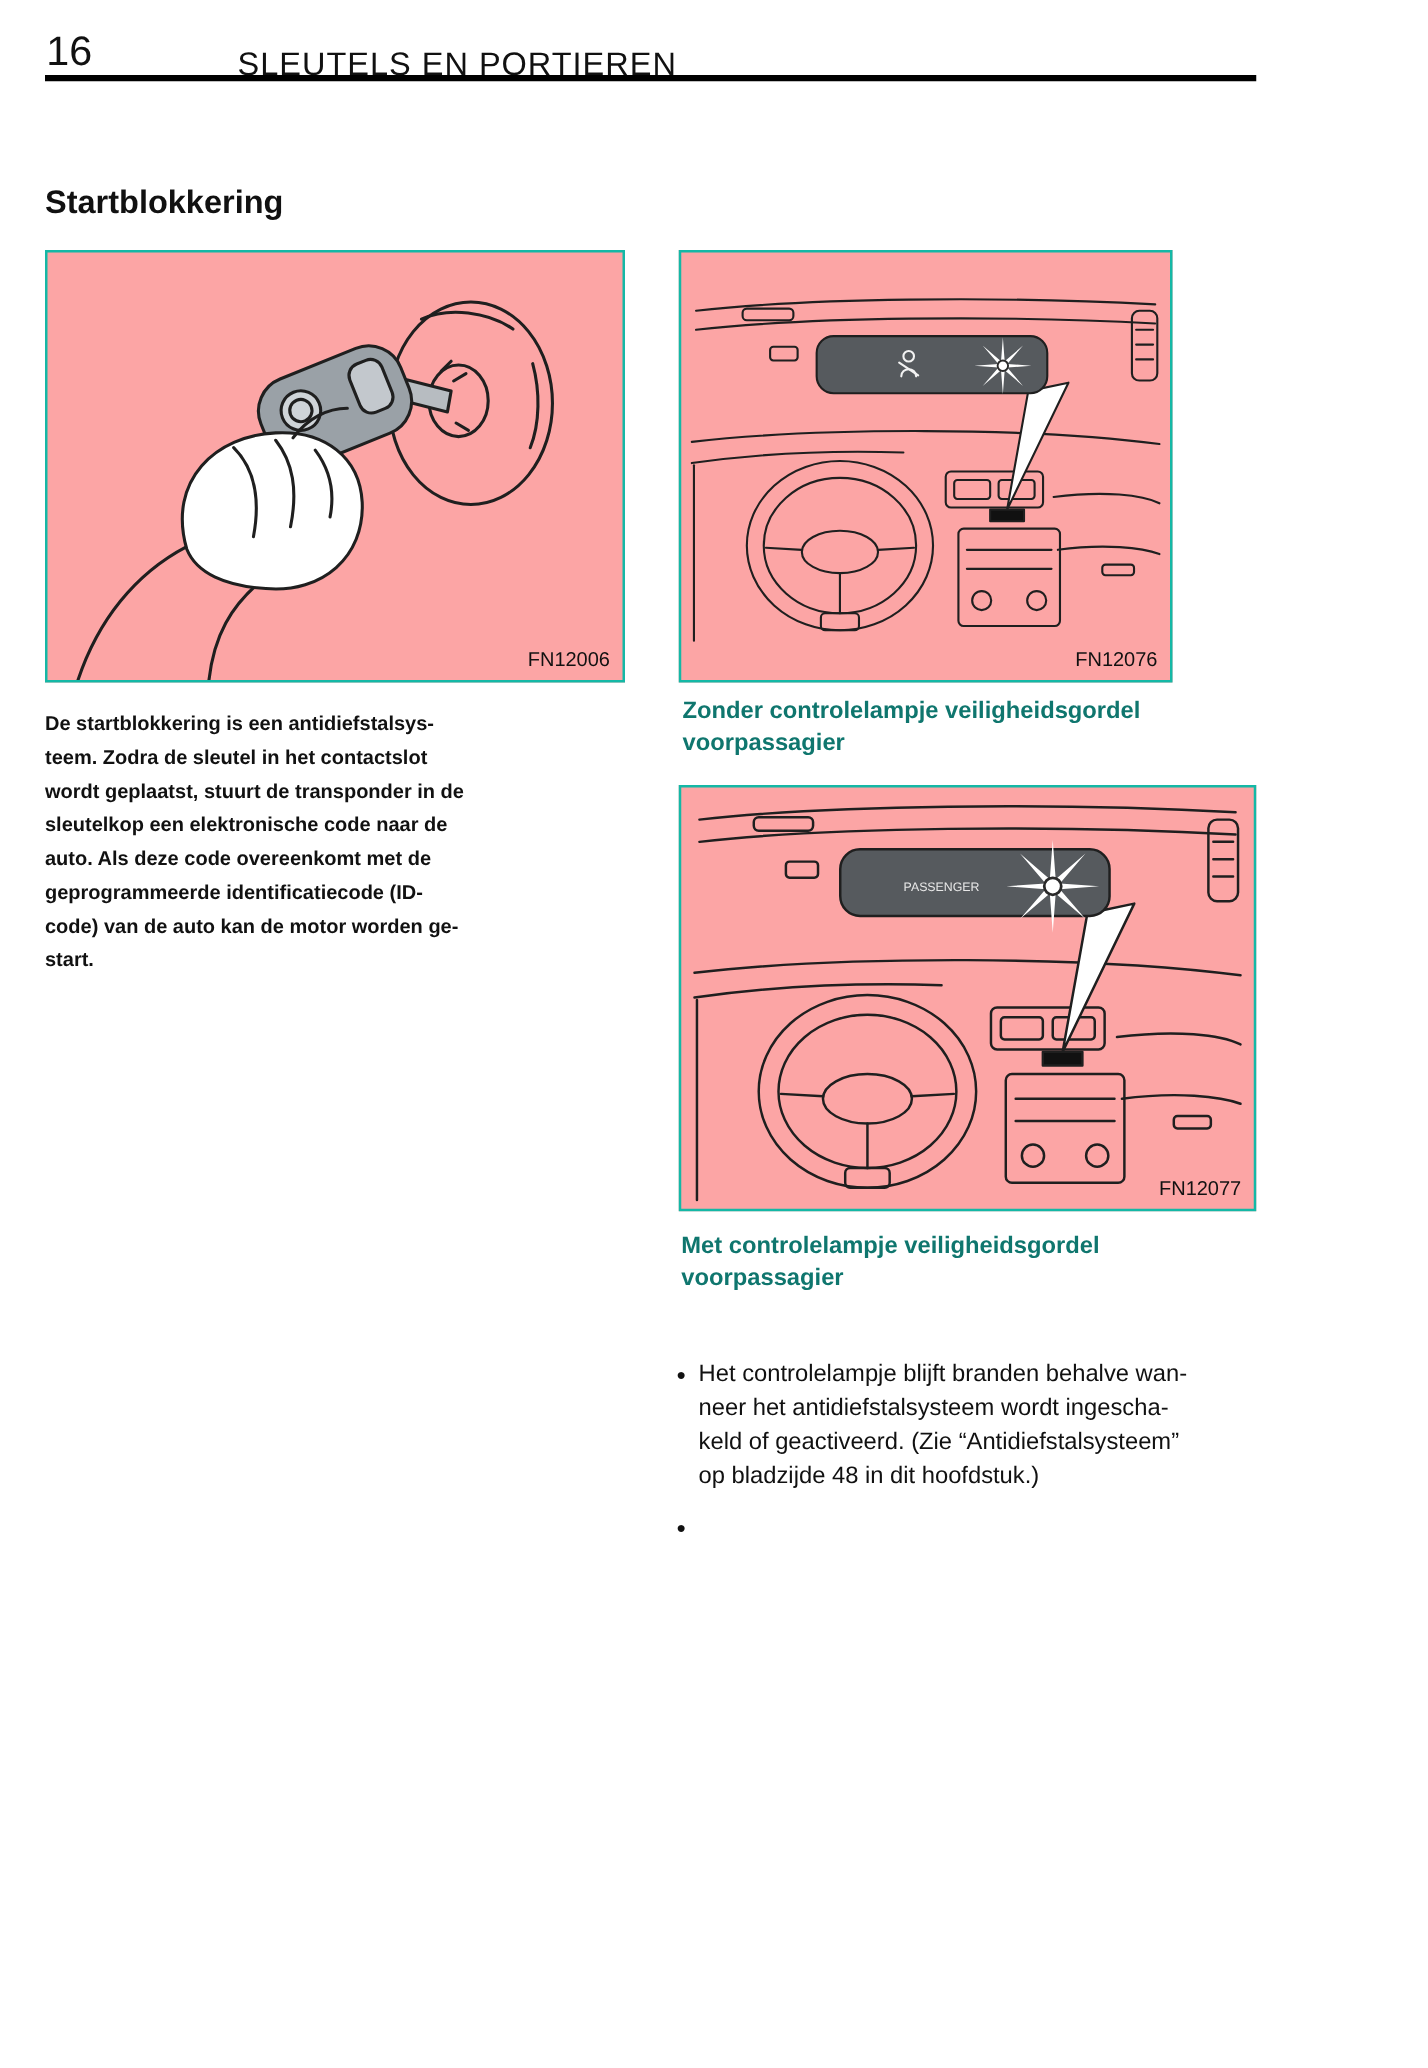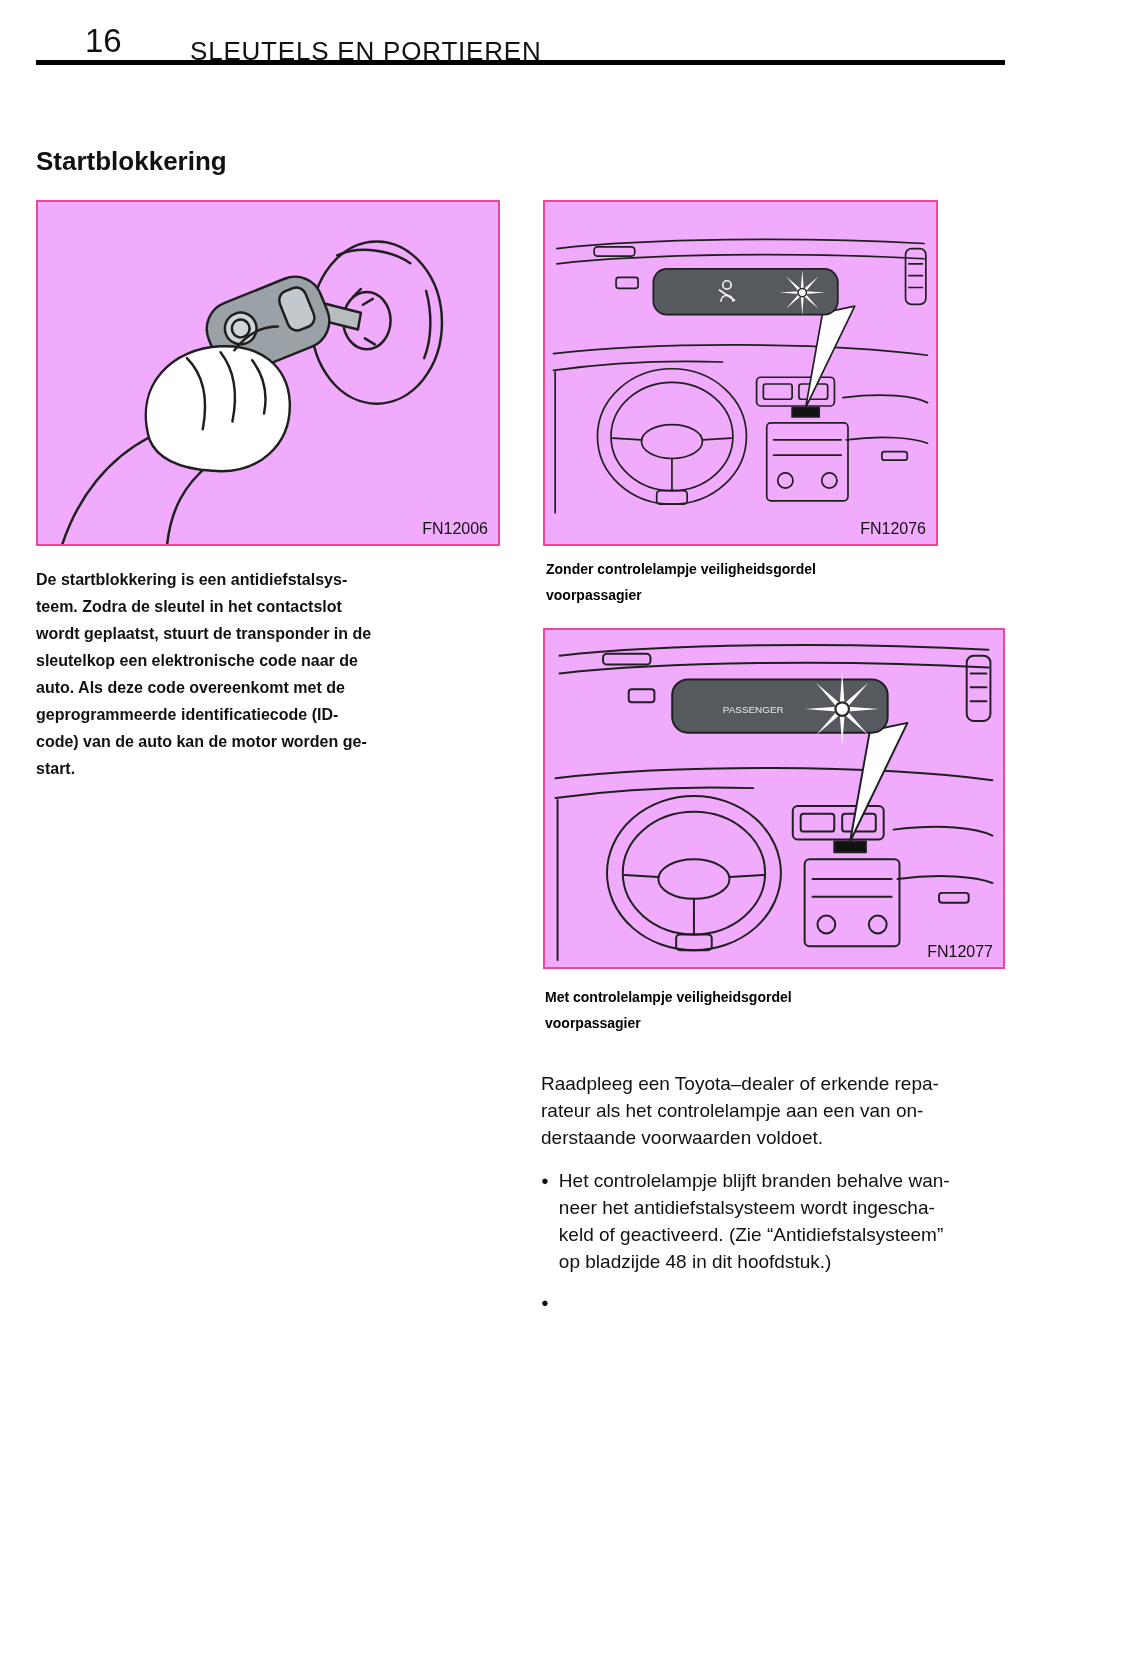--- a/index.html
+++ b/index.html
@@ -2,33 +2,33 @@
 <html><head>
 <meta charset="utf-8">
 <style>
   * { margin:0; padding:0; box-sizing:border-box; }
   html,body { background:#ffffff; }
   .page {
     position:relative; width:1142px; height:1654px; background:#ffffff;
     font-family:"Liberation Sans", sans-serif; color:#111;
     overflow:hidden;
   }
-  .page-num { position:absolute; left:37px; top:22px; font-size:33px; font-weight:400;margin-left:48px; }
+  .page-num { position:absolute; left:37px; top:22px; font-size:33px; font-weight:400; }
   .header-title { position:absolute; left:190px; top:36px; font-size:26px; letter-spacing:0.8px; }
   .header-rule { position:absolute; left:36px; top:60px; width:969px; height:5px; background:#000; }
   .section-title { position:absolute; left:36px; top:146px; font-size:26px; font-weight:bold; }
 
-  .figure { position:absolute; border:2px solid #ec4899; background:#f0abfc; }
+  .figure { position:absolute; border:2px solid #14b8a6; background:#fca5a5; }
   .fig-key   { left:36px;  top:200px; width:464px; height:346px; }
   .fig-dash1 { left:543px; top:200px; width:395px; height:346px; }
   .fig-dash2 { left:543px; top:628px; width:462px; height:341px; }
   .figure svg { display:block; width:100%; height:100%; }
   .fig-code { position:absolute; right:10px; bottom:6px; font-size:16px; color:#111; background:transparent; }
 
-  .caption { position:absolute; font-size:14px; font-weight:bold; line-height:26px; white-space:pre-line; color:#000000; }
+  .caption { position:absolute; font-size:19px; font-weight:bold; line-height:26px; white-space:pre-line; color:#0f766e; }
   .caption-1 { left:546px; top:556px; width:450px; }
   .caption-2 { left:545px; top:984px; width:450px; }
 
   .intro {
     position:absolute; left:36px; top:566px; width:482px;
     font-size:16px; font-weight:bold; line-height:27px; white-space:pre-line;
   }
 
   .right-text { position:absolute; left:541px; top:1070px; width:470px; font-size:19px; line-height:27px; }
   .right-text p { white-space:pre-line; margin-bottom:13px; }
@@ -190,23 +190,20 @@
   <p class="intro">De startblokkering is een antidiefstalsys-
 teem. Zodra de sleutel in het contactslot
 wordt geplaatst, stuurt de transponder in de
 sleutelkop een elektronische code naar de
 auto. Als deze code overeenkomt met de
 geprogrammeerde identificatiecode (ID-
 code) van de auto kan de motor worden ge-
 start.</p>
 
   <div class="right-text">
-    <p>Raadpleeg een Toyota–dealer of erkende repa-
-rateur als het controlelampje aan een van on-
-derstaande voorwaarden voldoet.</p>
     <ul class="bullets">
       <li>
         <span class="bullet-dot">●</span>
         <span class="bullet-text">Het controlelampje blijft branden behalve wan-
 neer het antidiefstalsysteem wordt ingescha-
 keld of geactiveerd. (Zie “Antidiefstalsysteem”
 op bladzijde 48 in dit hoofdstuk.)</span>
       </li>
       <li>
         <span class="bullet-dot">●</span>

